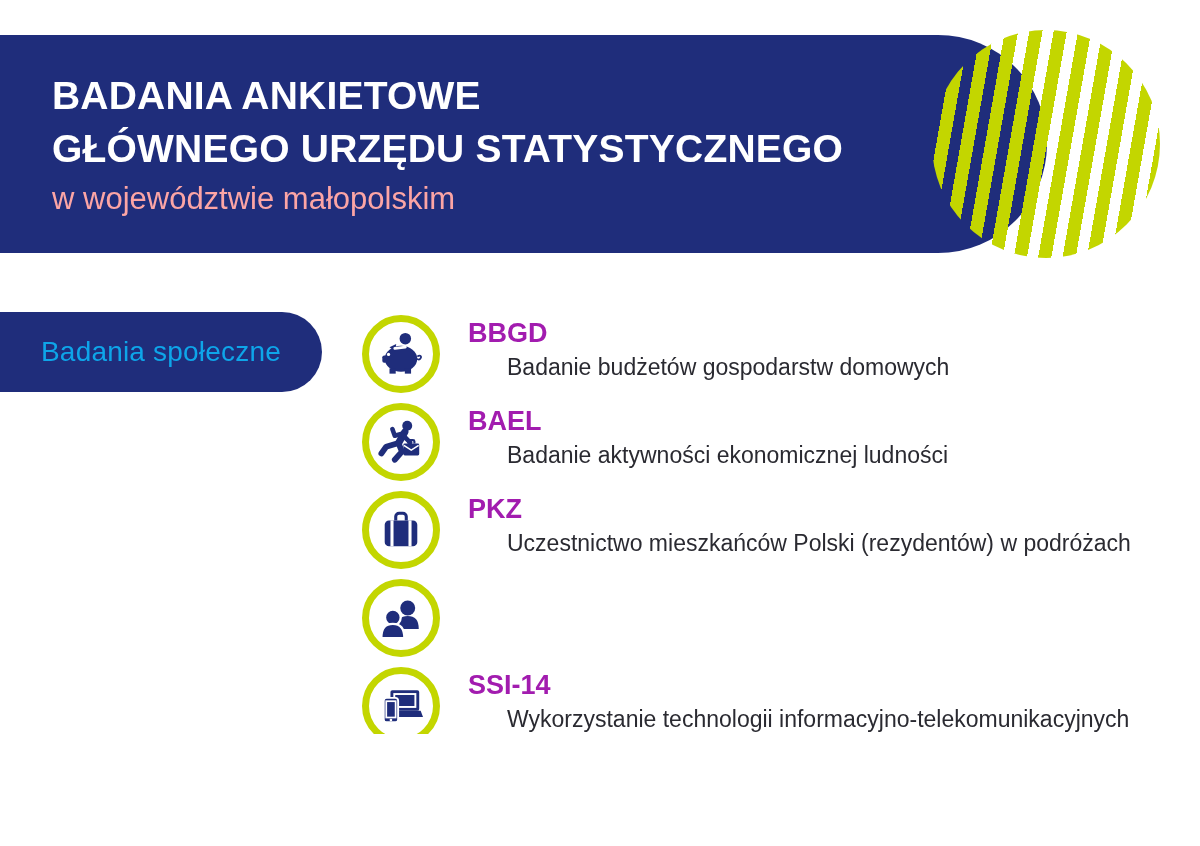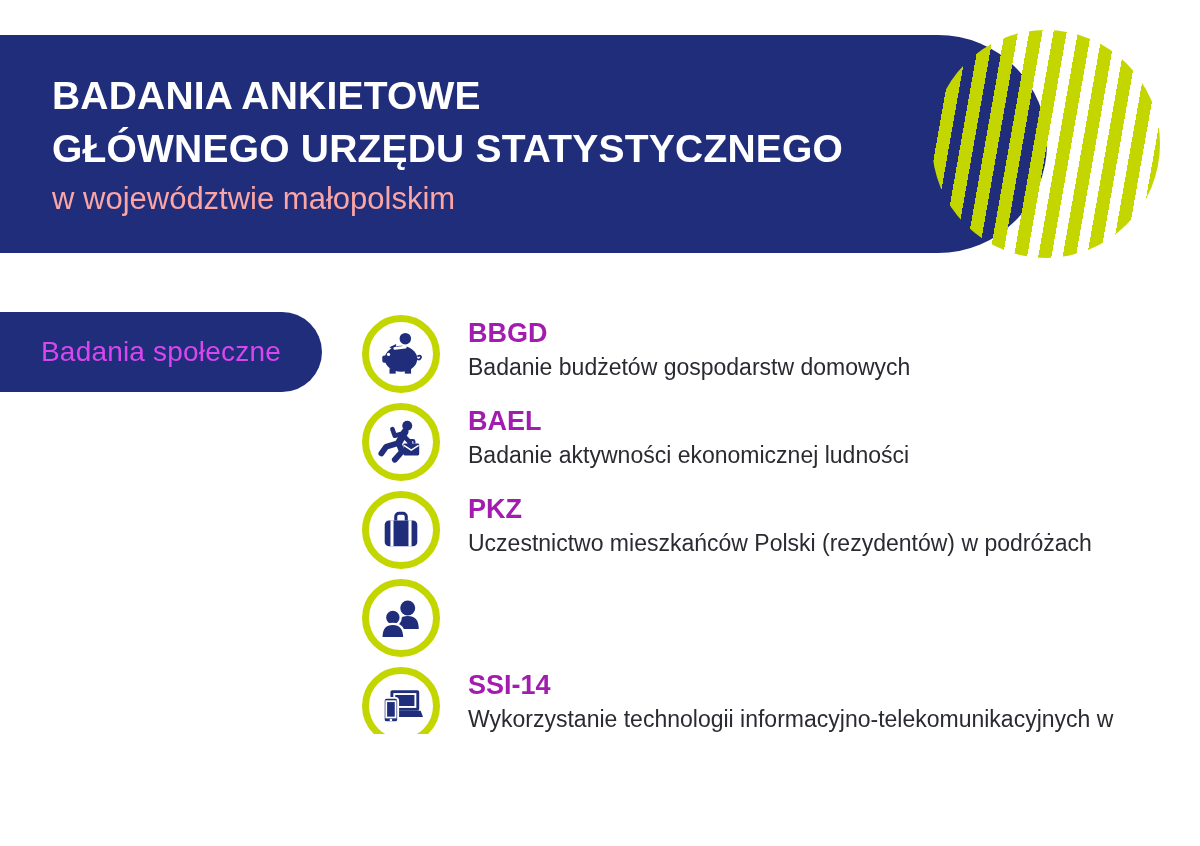--- a/index.html
+++ b/index.html
@@ -23,33 +23,33 @@
     background:repeating-linear-gradient(100deg,#C3D600 0 13px,transparent 13px 24px);
     z-index:2;
   }
 
   
   .category-pill{
     position:absolute;left:0;top:312px;width:322px;height:80px;
     background:#1F2D7B;border-radius:0 40px 40px 0;
     display:flex;align-items:center;justify-content:center;
   }
-  .category-pill span{color:#d946ef;font-size:28px;letter-spacing:.2px;}
+  .category-pill span{color:#0ea5e9;font-size:28px;letter-spacing:.2px;}
 
   
   .survey-list{position:absolute;left:362px;top:315px;}
   .survey-row{display:flex;align-items:flex-start;margin-bottom:10px;}
   .icon-circle{
     box-sizing:border-box;width:78px;height:78px;border:7px solid #C3D600;border-radius:50%;
     background:#fff;display:flex;align-items:center;justify-content:center;flex:0 0 78px;
   }
   .icon-circle svg{width:46px;height:46px;display:block;}
   .survey-text{margin-left:28px;padding-top:3px;max-width:665px;}
   .survey-code{font-size:27px;font-weight:700;color:#a21caf;line-height:31px;}
-  .survey-desc{font-size:23px;color:#2A2A31;line-height:30px;margin-top:3px;}
+  .survey-desc{font-size:23px;color:#2A2A31;line-height:30px;margin-top:3px;margin-left:39px;}
 </style>
 </head>
 <body>
 
 <div class="page">
 
   <header class="banner">
     <div class="banner-text">
       <div class="banner-title">BADANIA ANKIETOWE</div>
       <div class="banner-title">GŁÓWNEGO URZĘDU STATYSTYCZNEGO</div>

